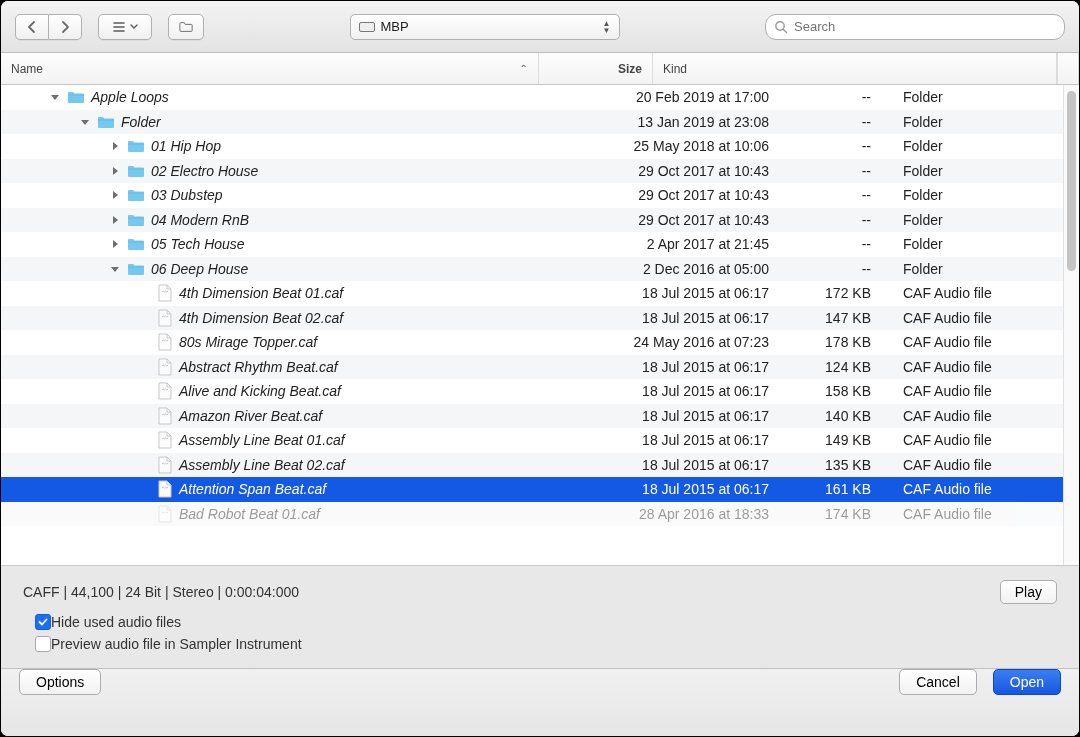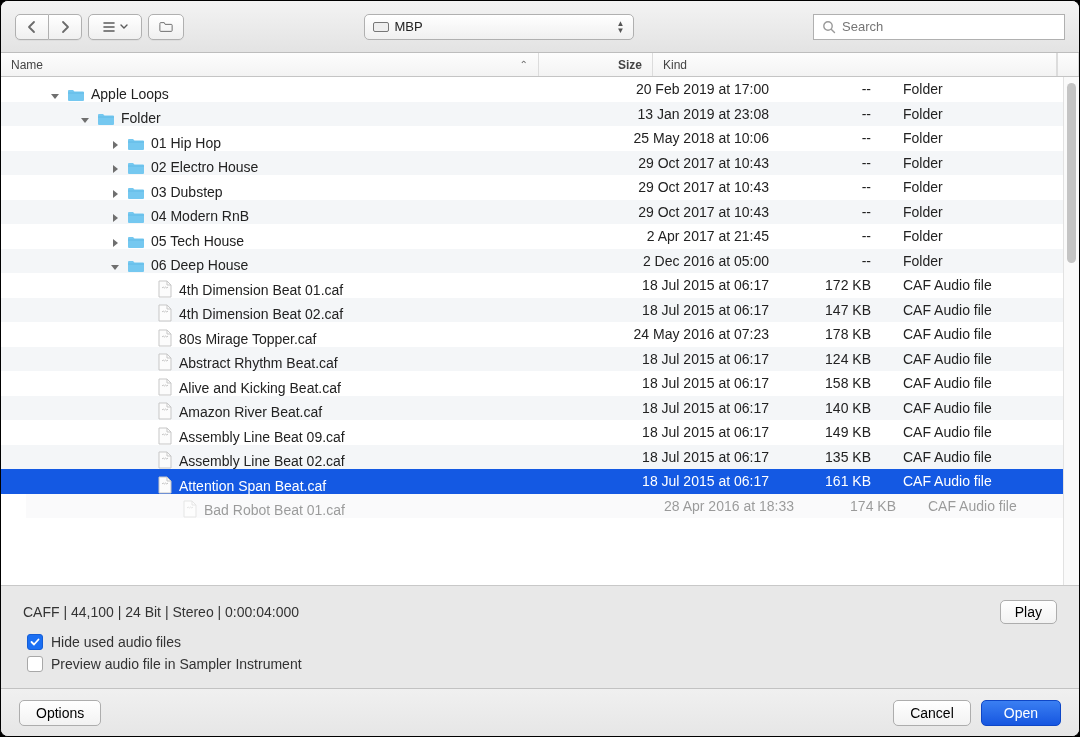--- a/index.html
+++ b/index.html
@@ -16,21 +16,21 @@
     border: 1px solid #000;
     border-radius: 8px;
     display: flex; flex-direction: column;
     overflow: hidden;
   }
   
   .toolbar {
     height: 52px;
     display: flex; align-items: center;
     padding: 0 14px;
-    gap: 6px;
+    gap: 16px;
     background: linear-gradient(#f3f3f3,#e3e3e3);
     border-bottom: 1px solid #bdbdbd;
   }
   .tbtn {
     height: 26px;
     border: 1px solid #b0b0b0;
     border-radius: 5px;
     background: linear-gradient(#ffffff,#f0f0f0);
     display: inline-flex; align-items: center; justify-content: center;
     padding: 0 9px;
@@ -43,36 +43,36 @@
   .tseg .tbtn:last-child  { border-top-left-radius:0;  border-bottom-left-radius:0; border-left:none; }
   .spacer { flex: 1; }
   .path-select {
     width: 270px; height: 26px;
     border: 1px solid #b0b0b0; border-radius: 5px;
     background: linear-gradient(#ffffff,#f0f0f0);
     display: flex; align-items: center; padding: 0 8px;
     gap: 6px;
   }
   .search {
-    width: 252px; height: 26px;
-    border: 1px solid #b0b0b0; border-radius: 0;
+    width: 300px; height: 26px;
+    border: 1px solid #b0b0b0; border-radius: 11px;
     background: #fff;
     display: flex; align-items: center; gap: 6px; padding: 0 8px;
     color: #888;
   }
   .search input {
     border: none; outline: none; flex:1; font-size:13px; background:transparent;
   }
   .hd-icon { width: 16px; height: 10px; border:1px solid #777; border-radius:2px; background:#eee; position:relative;}
   .updn { margin-left:auto; display:flex; flex-direction:column; font-size:8px; line-height:7px; color:#555;}
   .svgicn { width:14px; height:14px; }
 
   
   .colhdr {
-    height: 24px;
+    height: 32px;
     display: flex; align-items: center;
     background: linear-gradient(#fdfdfd,#f3f3f3);
     border-bottom: 1px solid #c4c4c4;
     font-size: 12px;
     color: #444;
     text-align: right;
   }
   .colhdr > div { padding: 0 10px; border-right: 1px solid #dcdcdc; height:100%; display:flex; align-items:center; }
   .col-name { flex: 0 0 538px; }
   .col-date { flex: 0 0 240px; }
@@ -91,22 +91,22 @@
   }
   .rows { position:absolute; inset:0; right:16px; overflow:hidden; }
   .row {
     height: 24.5px;
     display:flex; align-items:center;
     font-size:14px;
     color:#222;
   }
   .row.alt { background:#f4f6f8; }
   .row.sel { background:#1459e3; color:#fff; }
-  .row.cut { opacity:0.45;margin-left:25px; }
-  .cell-name { flex: 0 0 538px; display:flex; align-items:flex-end; height:100%; padding-left:8px; overflow:hidden; }
+  .row.cut { opacity:0.45; }
+  .cell-name { flex: 0 0 538px; display:flex; align-items:center; height:100%; padding-left:8px; overflow:hidden;font-style:italic; }
   .cell-date { flex: 0 0 240px; padding:0 10px;text-align:right; }
   .cell-size { flex: 0 0 114px; padding-right:22px; text-align:right; }
   .cell-kind { flex: 1; padding:0 10px; }
   .disclose { width:12px; height:12px; margin-right:6px; flex:0 0 12px; color:#6f6f6f; }
   .disclose svg { width:12px; height:12px; display:block; }
   .folder { width:18px; height:14px; margin-right:6px; flex:0 0 18px; }
   .folder svg { width:18px; height:14px; display:block; }
   .docicon { width:16px; height:18px; margin-right:6px; flex:0 0 16px; }
   .docicon svg { width:16px; height:18px; display:block; }
   .indent { display:inline-block; }
@@ -129,43 +129,43 @@
     color:#333;
   }
   .inforow { display:flex; align-items:center; margin-bottom:10px; }
   .play-btn {
     margin-left:auto;
     height:24px; padding:0 14px;
     border:1px solid #adadad; border-radius:5px;
     background:linear-gradient(#ffffff,#f2f2f2);
     font-size:14px;
   }
-  .chkrow { display:flex; align-items:center; gap:8px; margin:6px 4px; }
+  .chkrow { display:flex; align-items:center; margin:6px 12px; }
   .chkbox { width:16px; height:16px; border:1px solid #a8a8a8; border-radius:3px; background:#fff; display:flex; align-items:center; justify-content:center; }
   .chkbox.checked { background:#1b6ff3; border-color:#155ed6; }
   .chkmark { width:10px; height:10px; }
 
   
   .footer {
-    height:48px;
+    height:68px;
     border-top:1px solid #c2c2c2;
     background:linear-gradient(#f0f0f0,#e6e6e6);
-    display:flex; align-items:center;
-    padding:0 18px; gap:10px;
+    display:flex; 
+    padding:0 18px; gap:16px;
   }
   .fbtn {
     height:26px; padding:0 16px;
     border:1px solid #adadad; border-radius:5px;
     background:linear-gradient(#ffffff,#f2f2f2);
     font-size:14px;
   }
   .fbtn.primary {
     background:linear-gradient(#3a7ff2,#1656e0);
     border-color:#0e46c6; color:#fff;
-    padding:0 22px;
+    padding:0 16px;
   }
   .spacer2 { flex:1; }
 </style>
 </head>
 <body>
 
 <div class="window">
 
   <div class="toolbar">
     <div class="tseg">
@@ -494,21 +494,21 @@
           <div class="cell-name">
             <span class="indent" style="width: 130px;"></span>
             <span class="disclose"></span>
             <span class="docicon">
               <svg viewBox="0 0 16 18">
                 <path d="M2 1 L10 1 L14 5 L14 17 L2 17 Z" fill="#fcfcfc" stroke="#c7c7c7" stroke-width="1"></path>
                 <path d="M10 1 L10 5 L14 5" fill="none" stroke="#c7c7c7" stroke-width="1"></path>
                 <path d="M5 8 L6.2 7 L7.4 8 L8.6 7 L9.8 8 L11 7" stroke="#bdbdbd" stroke-width="0.9" fill="none"></path>
               </svg>
             </span>
-            <span>Assembly Line Beat 09.caf</span>
+            <span>Assembly Line Beat 01.caf</span>
           </div>
           <div class="cell-date">18 Jul 2015 at 06:17</div>
           <div class="cell-size">149 KB</div>
           <div class="cell-kind">CAF Audio file</div>
         </div>
         <div class="row alt">
           <div class="cell-name">
             <span class="indent" style="width: 130px;"></span>
             <span class="disclose"></span>
             <span class="docicon">

